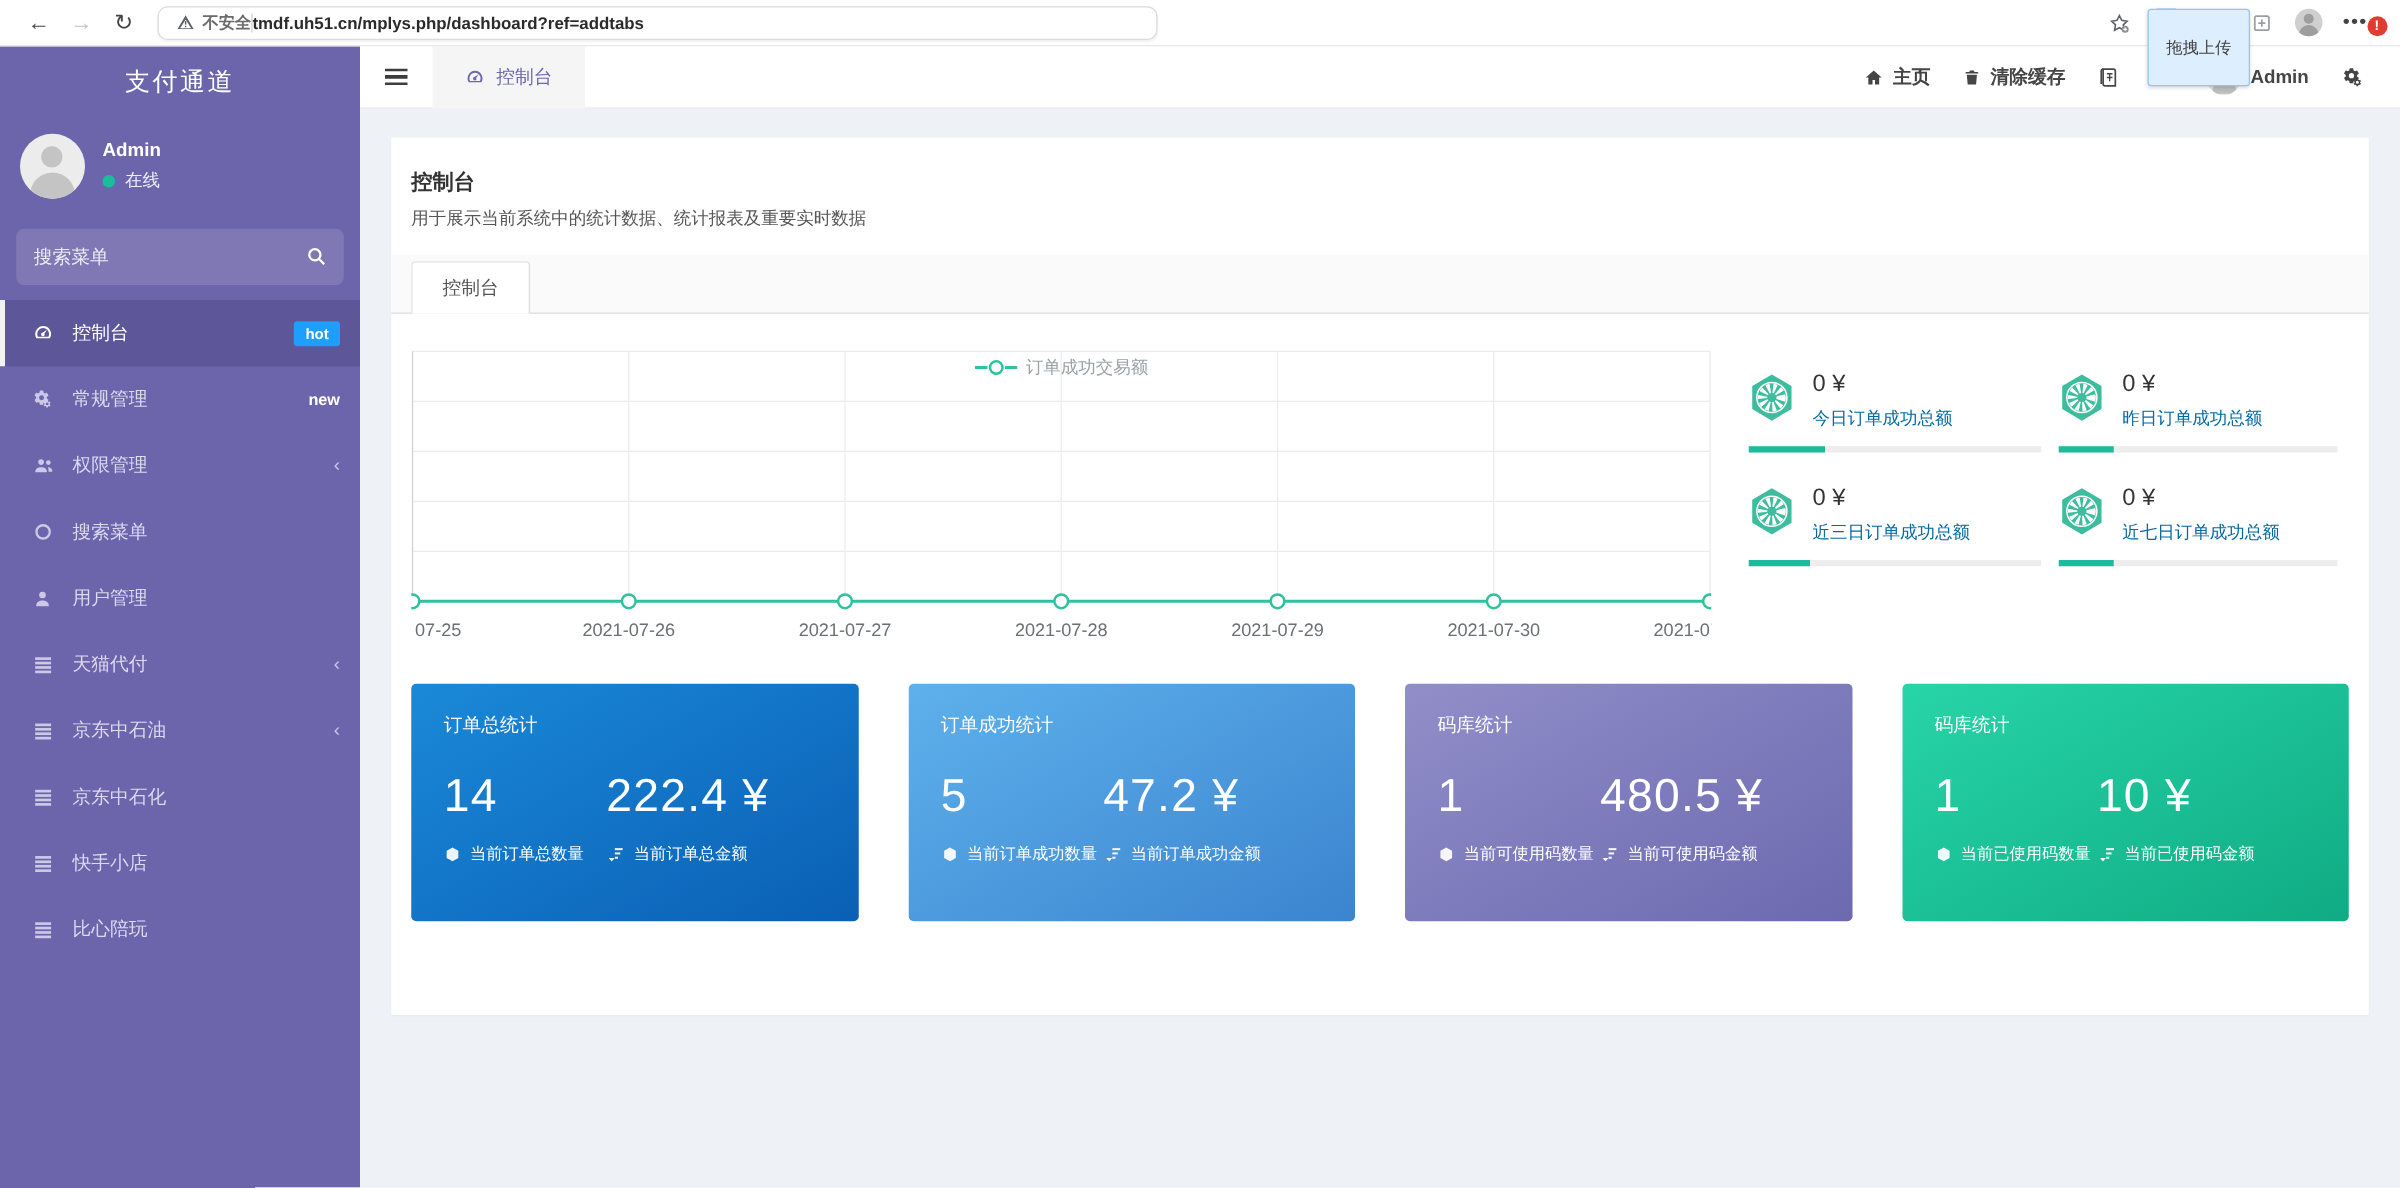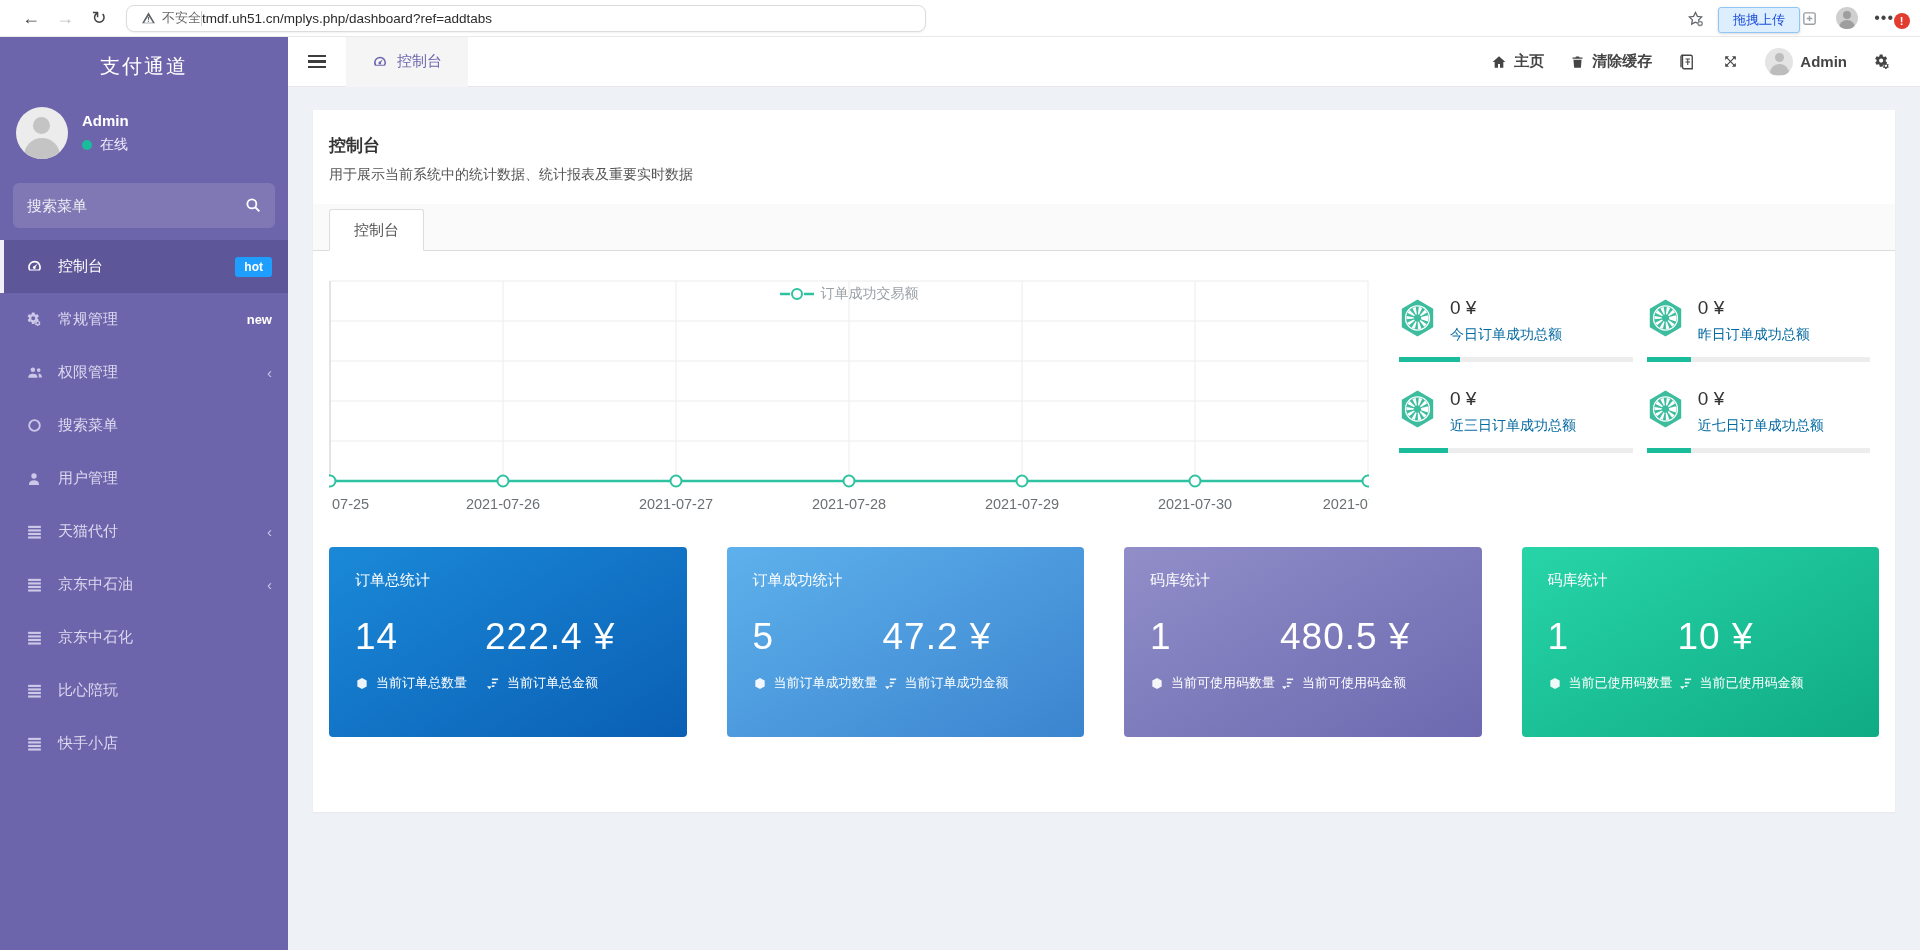--- a/index.html
+++ b/index.html
@@ -3,29 +3,29 @@
 <meta charset="utf-8">
 <style>
   * { margin:0; padding:0; box-sizing:border-box; }
   html,body { width:1920px; height:950px; overflow:hidden; font-family:"Liberation Sans", sans-serif; background:#eef1f5; }
   svg { display:block; }
 
   
   .browser-bar { height:37px; background:#fff; display:flex; align-items:center; padding:0 10px 0 14px; position:relative; border-bottom:1px solid #e9e9e9; }
   .nav-btn { width:34px; height:30px; display:flex; align-items:center; justify-content:center; color:#444; font-size:18px; cursor:pointer; background:none; border:none; }
   .nav-btn.disabled { color:#c2c2c2; }
-  .address-bar { margin-left:10px; width:800px; height:27px; background:#fff; border:1px solid #dcdcdc; border-radius:8px; box-shadow:0 1px 2px rgba(0,0,0,.06); display:flex; align-items:center; padding:0 14px; gap:0; }
+  .address-bar { margin-left:10px; width:800px; height:27px; background:#fff; border:1px solid #dcdcdc; border-radius:8px; box-shadow:0 1px 2px rgba(0,0,0,.06); display:flex; align-items:center; padding:0 14px; gap:0;font-weight:bold; }
   .sec-label { color:#6b6b6b; font-size:13px; display:flex; align-items:center; gap:6px; }
   .addr-divider { width:1px; height:15px; background:#d0d0d0; }
   .url-text { color:#2b2b2b; font-size:13.5px; white-space:nowrap; overflow:hidden; }
   .toolbar-right { margin-left:auto; display:flex; align-items:center; gap:16px; position:relative; padding-right:6px; }
   .tb-icon { color:#5f6368; display:flex; align-items:center; justify-content:center; width:22px; height:22px; cursor:pointer; }
   .tb-icon.faded { color:#9aa0a6; }
   .ext-icon { width:22px; height:22px; border-radius:4px; background:#1b7ff2; color:#fff; font-size:15px; font-weight:bold; display:flex; align-items:center; justify-content:center; cursor:pointer; }
-  .upload-tooltip { position:absolute; right:110px; top:0px; background:#ddefff; border:1px solid #8ec7f5; color:#1d4ed8; font-size:13px; padding:3px 14px; border-radius:3px; white-space:nowrap; box-shadow:0 1px 3px rgba(0,0,0,.15); z-index:5;text-align:center; }
+  .upload-tooltip { position:absolute; right:110px; top:0px; background:#ddefff; border:1px solid #8ec7f5; color:#404040; font-size:13px; padding:21px 14px; border-radius:3px; white-space:nowrap; box-shadow:0 1px 3px rgba(0,0,0,.15); z-index:5;text-align:center; }
   .avatar-sm { width:22px; height:22px; border-radius:50%; background:#cfcfcf; position:relative; overflow:hidden; cursor:pointer; }
   .avatar-sm::before { content:""; position:absolute; width:8px; height:8px; border-radius:50%; background:#9e9e9e; left:7px; top:4px; }
   .avatar-sm::after { content:""; position:absolute; width:16px; height:10px; border-radius:8px 8px 0 0; background:#9e9e9e; left:3px; top:13px; }
   .menu-dots { position:relative; color:#444; font-size:16px; letter-spacing:1px; cursor:pointer; padding-right:10px; }
   .menu-badge { position:absolute; right:-6px; top:4px; width:16px; height:16px; border-radius:50%; background:#e23b30; color:#fff; font-size:11px; font-weight:bold; display:flex; align-items:center; justify-content:center; }
 
   
   .app { display:flex; height:913px; }
 
   
@@ -251,32 +251,32 @@
       </div>
       <div class="m-item">
         <span class="ic">
             <svg width="17" height="17" viewBox="0 0 24 24" fill="currentColor">
               <rect x="3" y="4" width="18" height="3"></rect>
               <rect x="3" y="9" width="18" height="3"></rect>
               <rect x="3" y="14" width="18" height="3"></rect>
               <rect x="3" y="19" width="18" height="3"></rect>
             </svg>
           </span>
-        <span>比心陪玩</span>
+        <span>快手小店</span>
       </div>
       <div class="m-item">
         <span class="ic">
             <svg width="17" height="17" viewBox="0 0 24 24" fill="currentColor">
               <rect x="3" y="4" width="18" height="3"></rect>
               <rect x="3" y="9" width="18" height="3"></rect>
               <rect x="3" y="14" width="18" height="3"></rect>
               <rect x="3" y="19" width="18" height="3"></rect>
             </svg>
           </span>
-        <span>快手小店</span>
+        <span>比心陪玩</span>
       </div>
     </nav>
   </aside>
 
   <div class="main">
     <header class="topbar">
       <button class="hamburger">
           <span></span>
           <span></span>
           <span></span>

